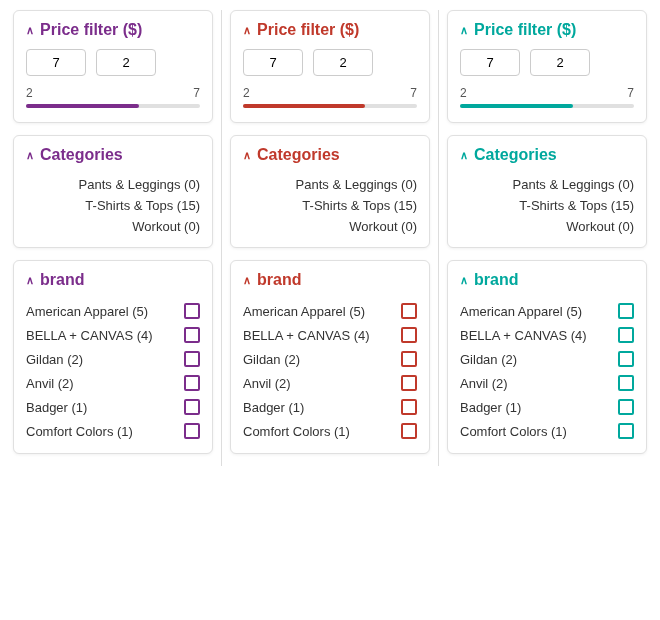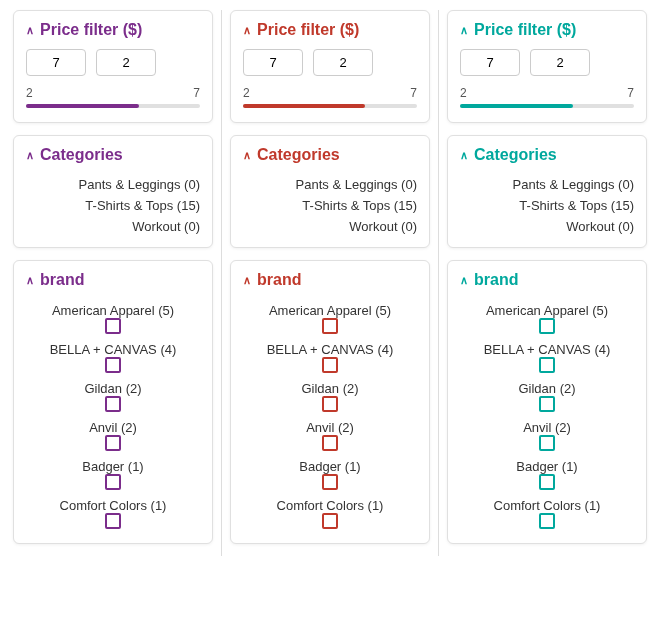--- a/index.html
+++ b/index.html
@@ -86,21 +86,20 @@
       padding: 3px 0;
       color: #333;
       text-align: right;
     }
     
     .brand-item {
       display: flex;
       align-items: center;
       justify-content: space-between;
       padding: 4px 0;
-      flex-direction: column;
     }
     .brand-label {
       color: #333;
     }
     .brand-checkbox {
       width: 16px;
       height: 16px;
       border: 2px solid #aaa;
       border-radius: 2px;
       display: inline-block;

